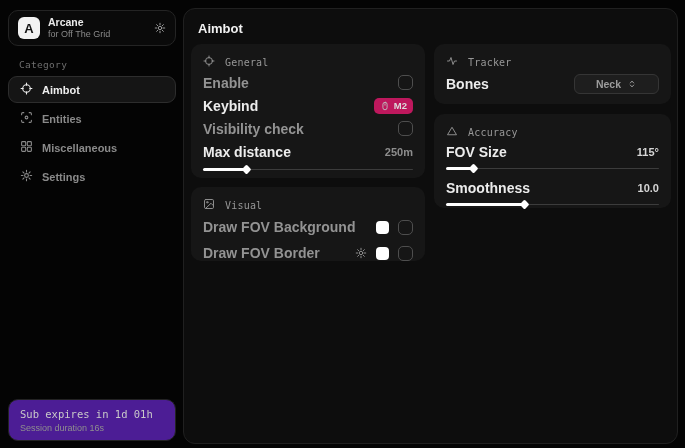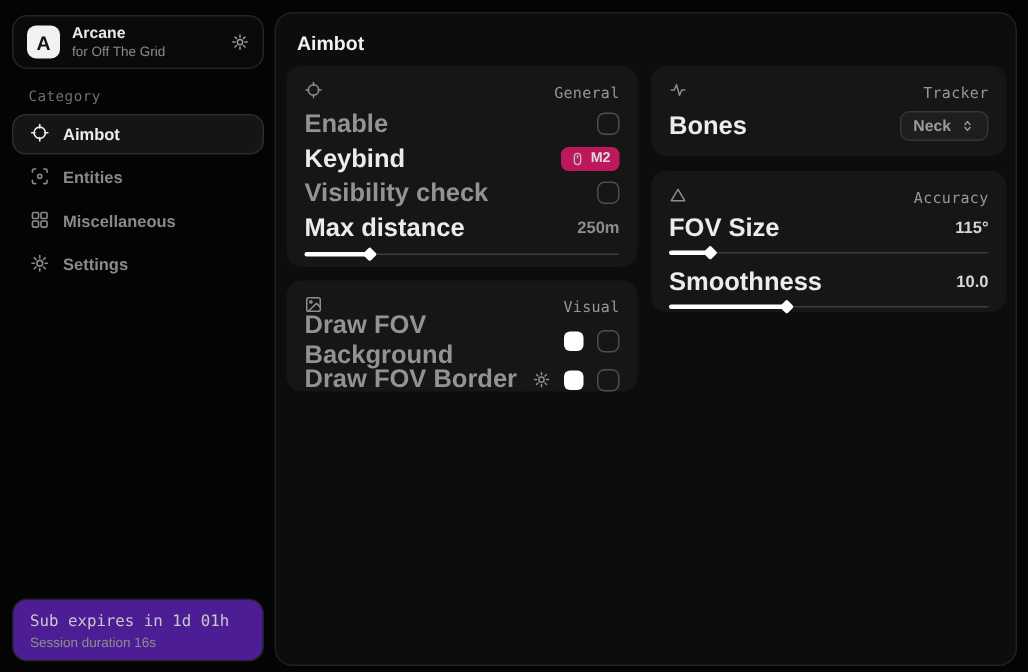--- a/index.html
+++ b/index.html
@@ -30,39 +30,39 @@
 
   
   .main { position:absolute; left:183px; top:8px; width:495px; height:436px;
     background:#0d0d0d; border:1px solid #202020; border-radius:12px; }
   .main-title { position:absolute; left:14px; top:12px; font-size:13px; font-weight:700; color:#f1f1f1; }
   .card { position:absolute; background:#161616; border-radius:10px; padding:10px 12px 0; }
   #card-general  { left:7px;   top:35px;  width:234px; height:134px; }
   #card-visual   { left:7px;   top:178px; width:234px; height:74px; }
   #card-tracker  { left:250px; top:35px;  width:237px; height:60px; }
   #card-accuracy { left:250px; top:105px; width:237px; height:94px; }
-  .card-head { display:flex; align-items:center; gap:24px; color:#8d8d8d; height:16px;justify-content:space-between; }
+  .card-head { display:flex; align-items:center; gap:10px; color:#8d8d8d; height:16px; }
   .card-head .t { font-size:10px; color:#979797; letter-spacing:.2px; }
   .row { display:flex; align-items:center; justify-content:space-between; height:21px; margin-top:2px; }
   .row.tall { height:24px; }
-  .lbl { font-size:17px; font-weight:600; color:#939393; }
+  .lbl { font-size:14px; font-weight:600; color:#939393; }
   .lbl.strong { color:#ececec; font-weight:700; }
   .val { font-size:11px; font-weight:700; color:#8d8d8d;text-align:right; }
   .val.bright { color:#d6d6d6; }
   .rgroup { display:flex; align-items:center; gap:9px; }
 
   .checkbox { width:15px; height:15px; border:1.5px solid #4e4e4e; border-radius:5px;
     background:transparent; cursor:pointer; }
   .kbd { display:flex; align-items:center; gap:4px; background:#be185d; border-radius:5px;
     padding:2.5px 6px; font-size:9.5px; font-weight:700; color:#dcdcdc; cursor:pointer; }
   .kbd svg { color:#bdbdbd; }
   .swatch { width:13px; height:13px; border-radius:4px; cursor:pointer; }
   .row-gear { color:#8d8d8d; display:flex; cursor:pointer; }
   .select { display:flex; align-items:center; gap:6px; background:#1e1e1e; border:1px solid #353535;
-    border-radius:6px; padding:3px 8px; font-size:10.5px; font-weight:600; color:#9c9c9c; cursor:pointer; }
+    border-radius:6px; padding:3px 21px; font-size:10.5px; font-weight:600; color:#9c9c9c; cursor:pointer; }
 
   .slider { position:relative; height:8px; margin:3px 0 6px; cursor:pointer; }
   .slider .track { position:absolute; left:0; right:0; top:3.5px; height:1.5px; background:#3c3c3c; border-radius:1px; }
   .slider .fill { position:absolute; left:0; top:2.5px; height:3.5px; background:#ffffff; border-radius:2px; }
   .slider .thumb { position:absolute; right:-3px; top:-1.5px; width:7px; height:7px;
     background:#ffffff; transform:rotate(45deg); border-radius:1.5px; }
 </style>
 </head>
 <body>
 

